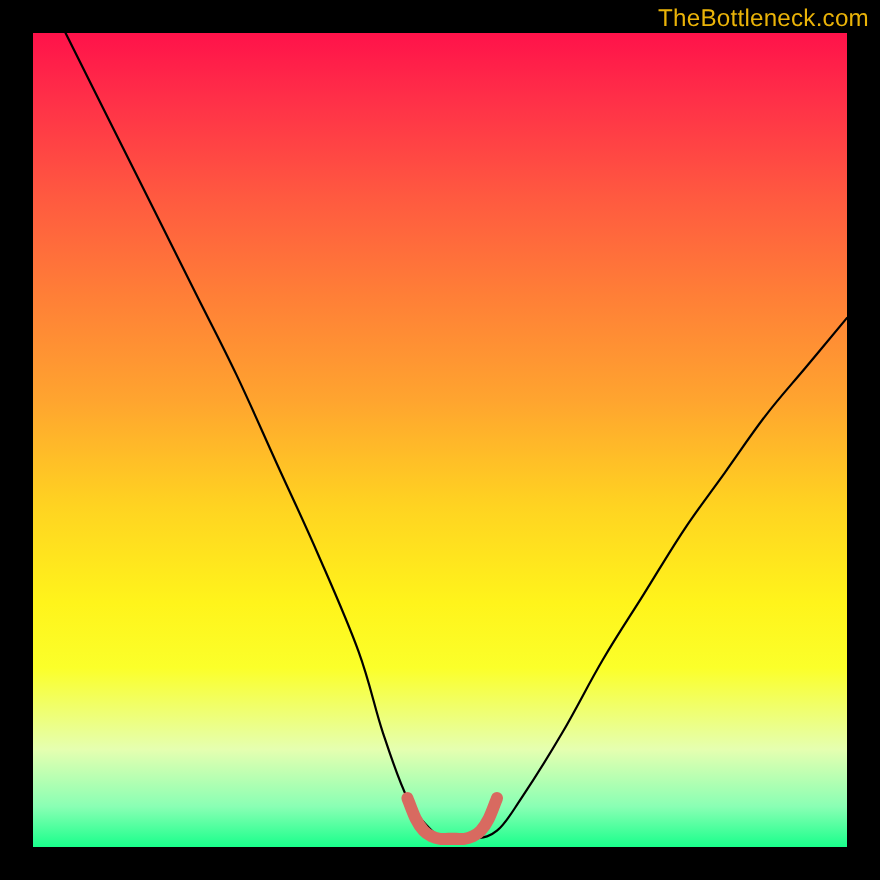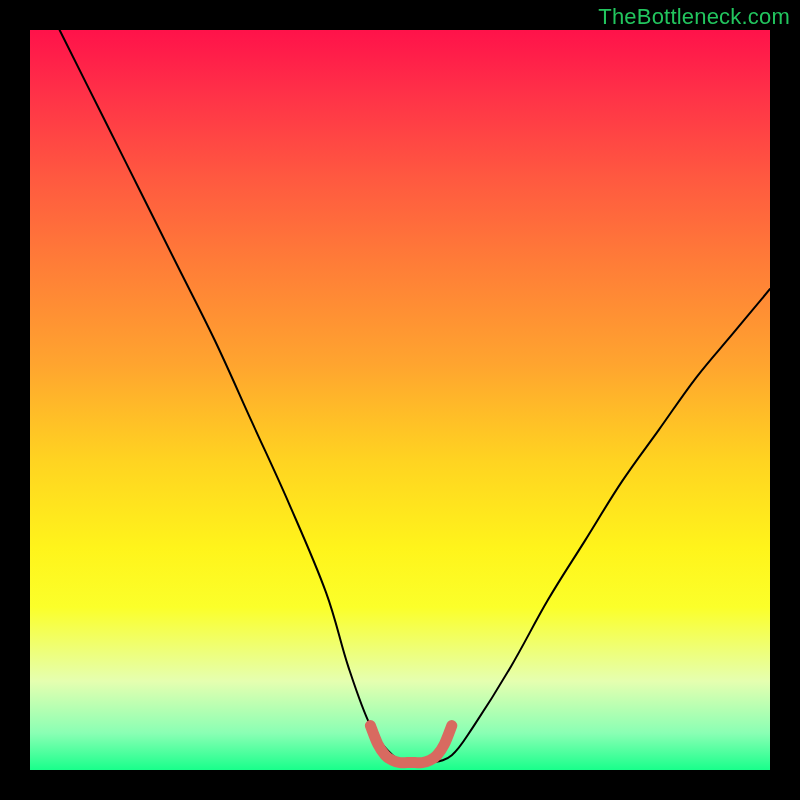--- a/index.html
+++ b/index.html
@@ -45,21 +45,21 @@
     top: 0;
     width: 740px;
     height: 740px;
   }
   .watermark {
     position: absolute;
     top: 4px;
     right: 10px;
     font-family: Arial, Helvetica, sans-serif;
     font-size: 22px;
-    color: #22c55e;
+    color: #eab308;
     letter-spacing: 0.2px;
     user-select: none;
   }
 </style>
 </head>
 <body>
 
 <div class="frame">
   <div class="plot">
     <svg class="curve" viewBox="0 0 740 740" preserveAspectRatio="none">

